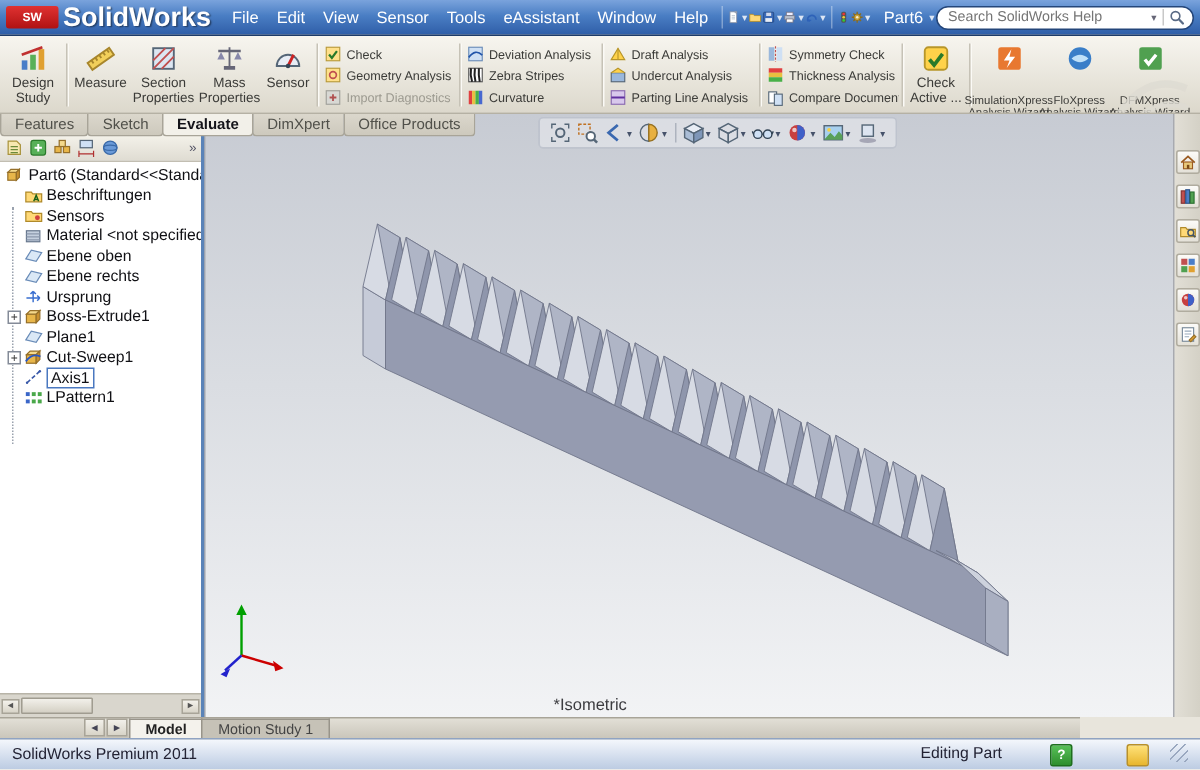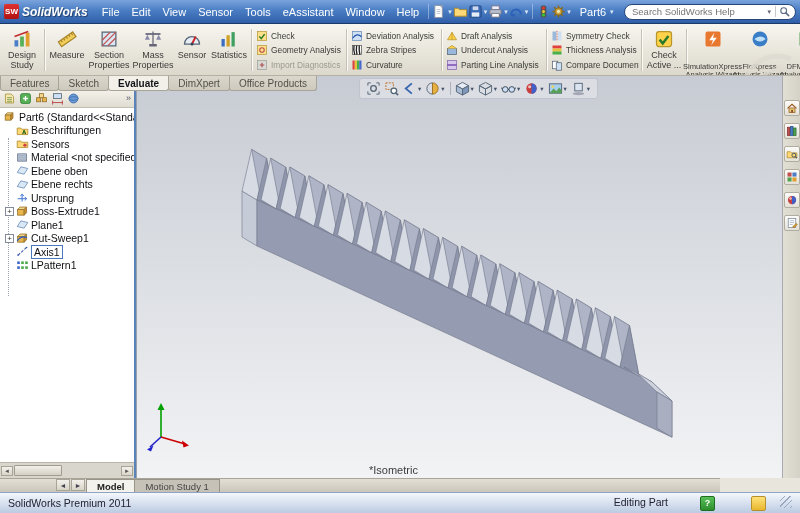--- a/index.html
+++ b/index.html
@@ -3,22 +3,22 @@
 <meta charset="utf-8">
 <style>
   html,body{margin:0;padding:0}
   .app{position:relative;width:800px;height:513px;background:#e8e5dc;font-family:"Liberation Sans",sans-serif;overflow:hidden}
   .svgicon{display:inline-flex}
   .svgicon svg{width:100%;height:100%;display:block}
 
   
   #titlebar{position:absolute;top:0;left:0;width:800px;height:24px;background:linear-gradient(#7aa3dc 0%,#4a7ec4 45%,#2f5ea8 100%);border-bottom:1px solid #1c3a68;display:flex;align-items:center;padding:0 4px;box-sizing:border-box;color:#fff;z-index:10}
   .logo{display:flex;align-items:center;gap:3px;margin-right:8px}
-  .logo-badge{width:15px;height:15px;background:linear-gradient(#e03232,#b01212);border-radius:2px;color:#fff;font-size:8px;font-weight:bold;display:flex;align-items:center;justify-content:center}
-  .logo-text{font-size:12px;font-weight:bold;font-style:italic;text-shadow:1px 1px 1px rgba(0,0,0,.45)}
+  .logo-badge{width:35px;height:15px;background:linear-gradient(#e03232,#b01212);border-radius:2px;color:#fff;font-size:8px;font-weight:bold;display:flex;align-items:center;justify-content:center}
+  .logo-text{font-size:18px;font-weight:bold;text-shadow:1px 1px 1px rgba(0,0,0,.45)}
   .menu{font-size:11px;padding:2px 6px;border-radius:2px;white-space:nowrap}
   .tb-sep{width:1px;height:15px;background:rgba(255,255,255,.35);margin:0 3px}
   .tbicon{width:15px;height:15px}
   .caret{font-size:7px;color:#dce6f4;margin:0 1px;align-self:center}
   .doc-title{font-size:11px;margin:0 3px 0 8px;white-space:nowrap}
   .searchbox{margin-left:auto;display:flex;align-items:center;background:#fff;border:1px solid #24467a;border-radius:9px;height:16px;width:172px;padding:0 5px;gap:3px;box-sizing:border-box}
   .search-input{flex:1;border:none;outline:none;font-size:9.5px;color:#666;background:transparent;min-width:0;font-family:"Liberation Sans",sans-serif}
   .search-divider{width:1px;height:11px;background:#c8c8c8}
   .search-mag{width:11px;height:11px}
   .search-caret{font-size:7px;color:#667}
@@ -222,30 +222,20 @@
     </div>
     <div class="vbtn" style="width:34px">
       <span class="svgicon bigicon">
           <svg viewBox="0 0 16 16">
             <path d="M2 12 a6 6 0 0 1 12 0 z" fill="#e8edf5" stroke="#567"></path>
             <path d="M8 12 L11 6" stroke="#c22" stroke-width="1.5" fill="none"></path>
             <circle cx="8" cy="12" r="1.2" fill="#345"></circle>
           </svg>
         </span>
       <span class="vlabel">Sensor</span>
-    </div>
-    <div class="vbtn" style="width:40px">
-      <span class="svgicon bigicon">
-          <svg viewBox="0 0 16 16">
-            <rect x="2" y="8" width="2.6" height="6" fill="#3a6ec0"></rect>
-            <rect x="6" y="5" width="2.6" height="9" fill="#d0a020"></rect>
-            <rect x="10" y="2.5" width="2.6" height="11.5" fill="#40a060"></rect>
-          </svg>
-        </span>
-      <span class="vlabel">Statistics</span>
     </div>
     <div class="rdiv"></div>
     <div class="stack" style="width:86px">
       <div class="srow">
           <span class="svgicon mini">
             <svg viewBox="0 0 16 16">
               <rect x="2" y="2" width="12" height="12" fill="#ffe08a" stroke="#b89a3a"></rect>
               <path d="M4.5 8.5l2.5 3 4.5-6" stroke="#2a7a2a" stroke-width="2" fill="none"></path>
             </svg>
           </span>

